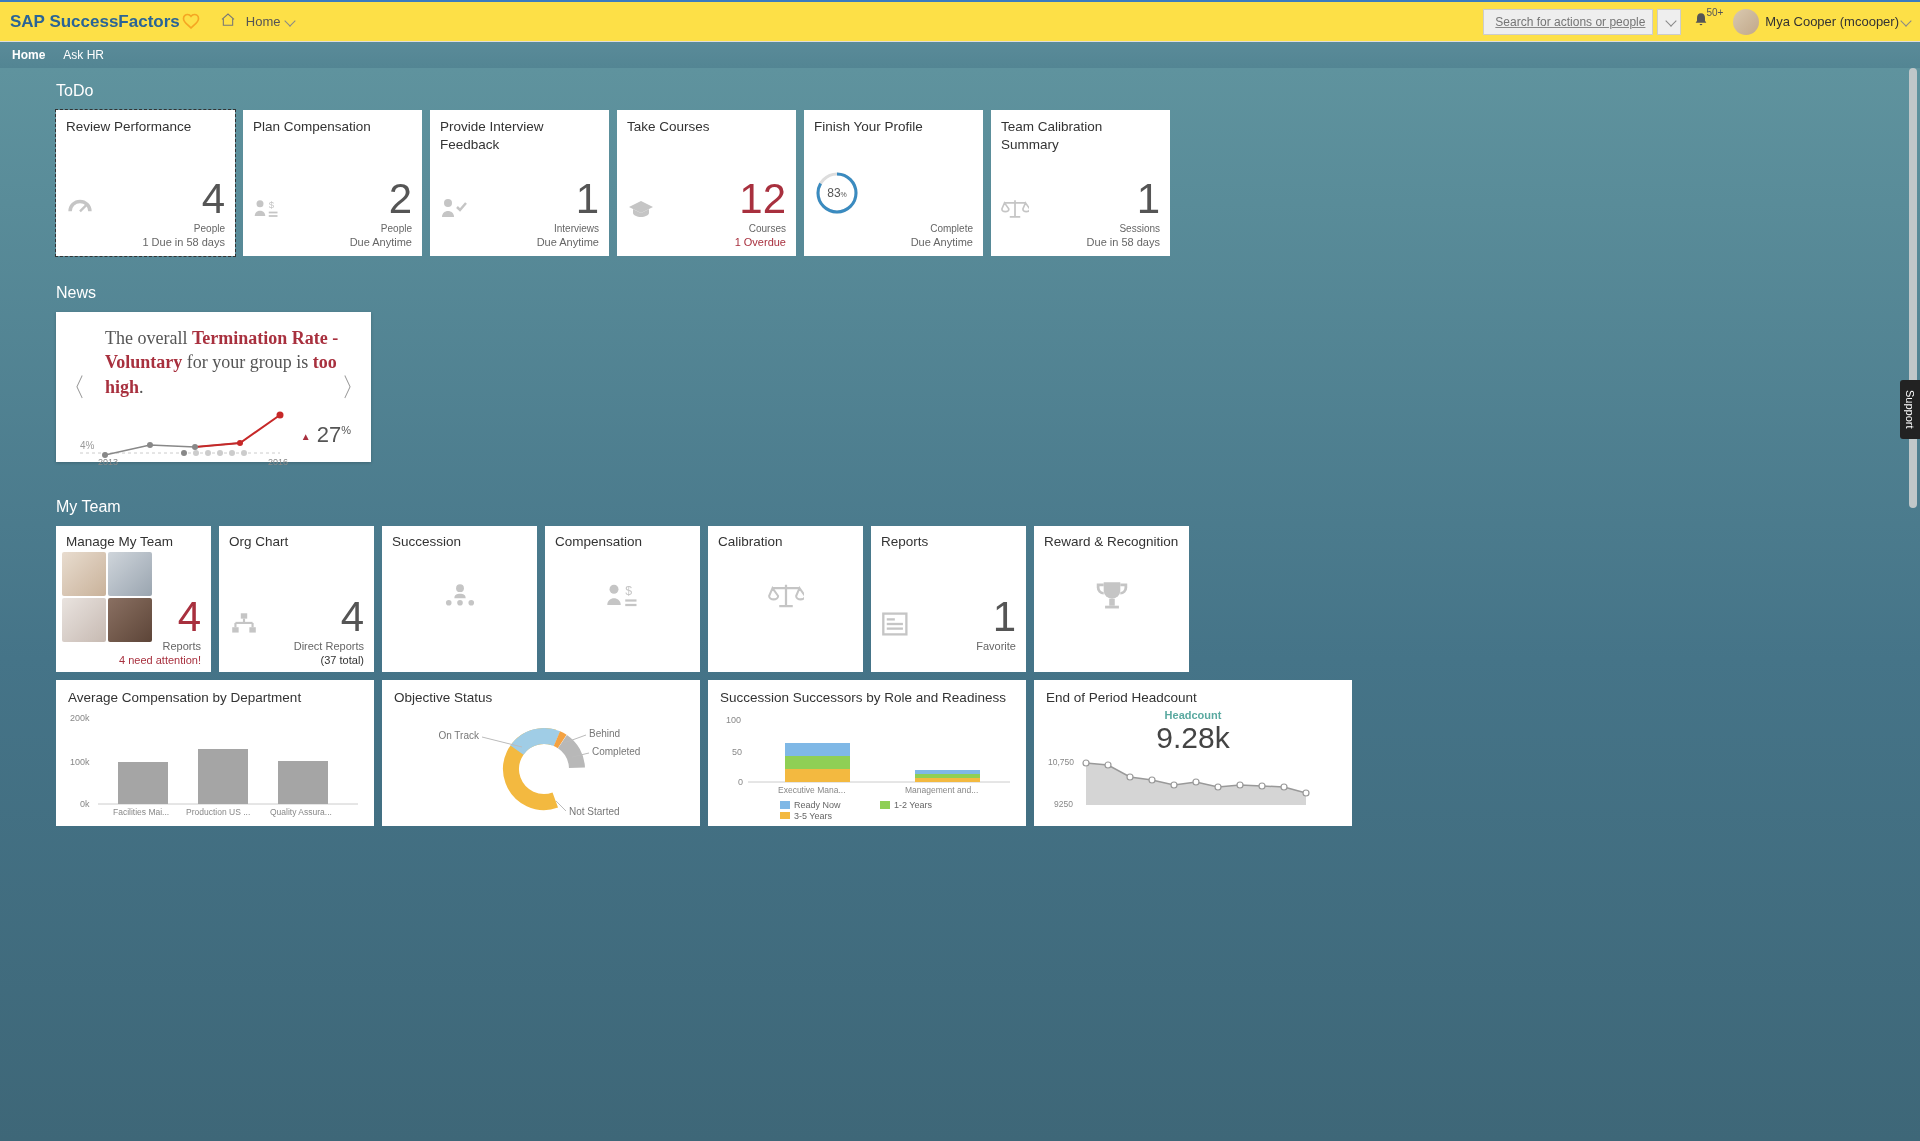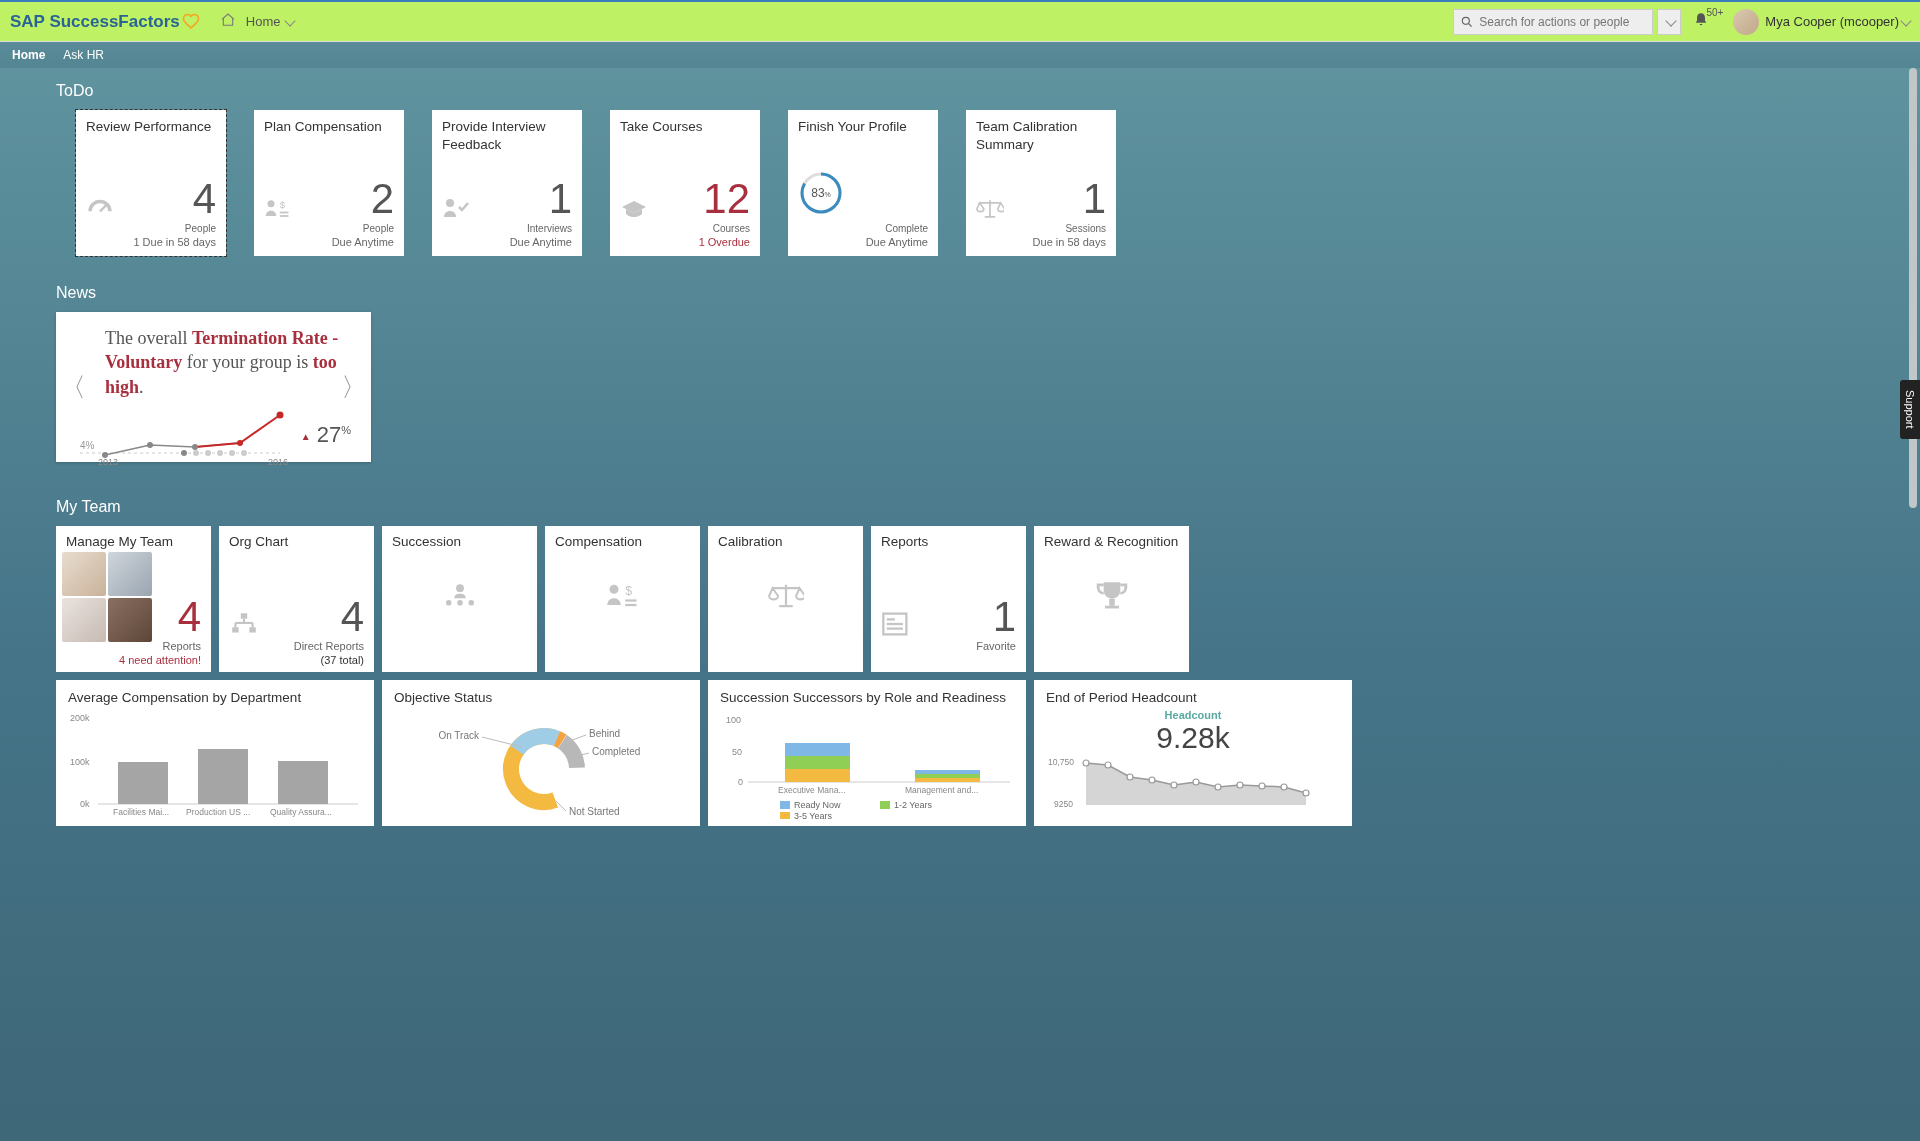--- a/index.html
+++ b/index.html
@@ -1,40 +1,40 @@
 <!DOCTYPE html>
 <html><head>
 <meta charset="utf-8">
 <style>
 * { box-sizing: border-box; margin: 0; padding: 0; }
 body { font-family: Arial, Helvetica, sans-serif; background: #f7f7f7; font-size: 13px; color: #333; overflow-x: hidden; }
-.topbar { background: #bef264; border-top: 2px solid #3b7bbf; height: 42px; display: flex; align-items: center; padding: 0 10px; border-bottom: 1px solid #ddd; }
+.topbar { background: #fde047; border-top: 2px solid #3b7bbf; height: 42px; display: flex; align-items: center; padding: 0 10px; border-bottom: 1px solid #ddd; }
 .logo { display: flex; align-items: center; margin-right: 10px; }
 .logo-text { font-weight: bold; font-size: 17px; color: #2a6496; }
 .logo-text .success { color: #2a6496; }
 .heart { width: 18px; height: 18px; display: inline-block; margin-left: 2px; }
 .home-ico { margin: 0 10px; color: #666; }
 .home-drop { color: #555; cursor: pointer; display: flex; align-items: center; gap: 3px; }
 .chevron { width: 8px; height: 8px; border-right: 1.5px solid #888; border-bottom: 1.5px solid #888; transform: rotate(45deg); display: inline-block; margin-left: 3px; margin-bottom: 2px; }
 .flex-spacer { flex: 1; }
-.search-box { display: flex; align-items: center; background: #eee; border: 1px solid #ccc; height: 26px; padding: 0 6px; width: 200px; font-size: 12px; color: #888; }
+.search-box { display: flex; align-items: center; background: #eee; border: 1px solid #ccc; height: 26px; padding: 0 6px; width: 170px; font-size: 12px; color: #888; text-decoration: underline; }
 .search-box input { border: none; background: transparent; outline: none; flex: 1; font-size: 12px; margin-left: 5px; }
 .icon-svg { width: 14px; height: 14px; fill: #666; }
 .chev-box { width: 24px; height: 26px; border: 1px solid #ccc; background: #eee; display: flex; align-items: center; justify-content: center; margin-left: 4px; cursor: pointer; }
 .bell { margin: 0 8px 0 12px; color: #555; position: relative; font-size: 15px; }
 .bell-count { font-size: 10px; position: absolute; top: -5px; right: -14px; }
 .avatar { width: 26px; height: 26px; border-radius: 50%; background: linear-gradient(135deg,#d9c9b0,#c1a789); display: inline-block; margin: 0 6px 0 16px; }
 .user-label { color: #333; cursor: pointer; display: flex; align-items: center; }
 .subnav { background: linear-gradient(#5a8b99,#538593); color: #fff; height: 26px; display: flex; align-items: center; padding: 0 12px; font-size: 12px; }
 .subnav span { margin-right: 18px; cursor: pointer; }
 .subnav .active { font-weight: bold; }
 .main { background: linear-gradient(180deg,#5f939e 0%, #457488 55%, #3e6778 100%); min-height: 1073px; padding: 8px 0 0 56px; position: relative; }
 .section-title { color: #fff; font-size: 16px; font-weight: 300; margin: 6px 0 10px 0; }
 .tile-row { display: flex; gap: 8px; flex-wrap: wrap; }
-.tile { background: #fff; width: 150px; height: 146px; padding: 8px 10px; position: relative; cursor: pointer; margin-left: 20px; }
+.tile { background: #fff; width: 179px; height: 146px; padding: 8px 10px; position: relative; cursor: pointer; }
 .tile.sel { outline: 1px dashed #333; }
 .tile-title { font-size: 13.5px; color: #333; line-height: 1.3; }
 .tile-big { position: absolute; right: 10px; bottom: 36px; font-size: 42px; color: #555; font-weight: 300; line-height: 1; }
 .tile-big.red { color: #a8303e; }
 .tile-sub { position: absolute; right: 10px; bottom: 22px; font-size: 10px; color: #666; }
 .tile-sub2 { position: absolute; right: 10px; bottom: 8px; font-size: 11px; color: #666; }
 .tile-sub2.red { color: #a8303e; }
 .tile-ico { position: absolute; left: 10px; bottom: 30px; color: #bbb; }
 .tile-ico svg { width: 28px; height: 28px; fill: #c5c5c5; }
 .progress-circle { position: absolute; left: 10px; bottom: 40px; width: 46px; height: 46px; }

